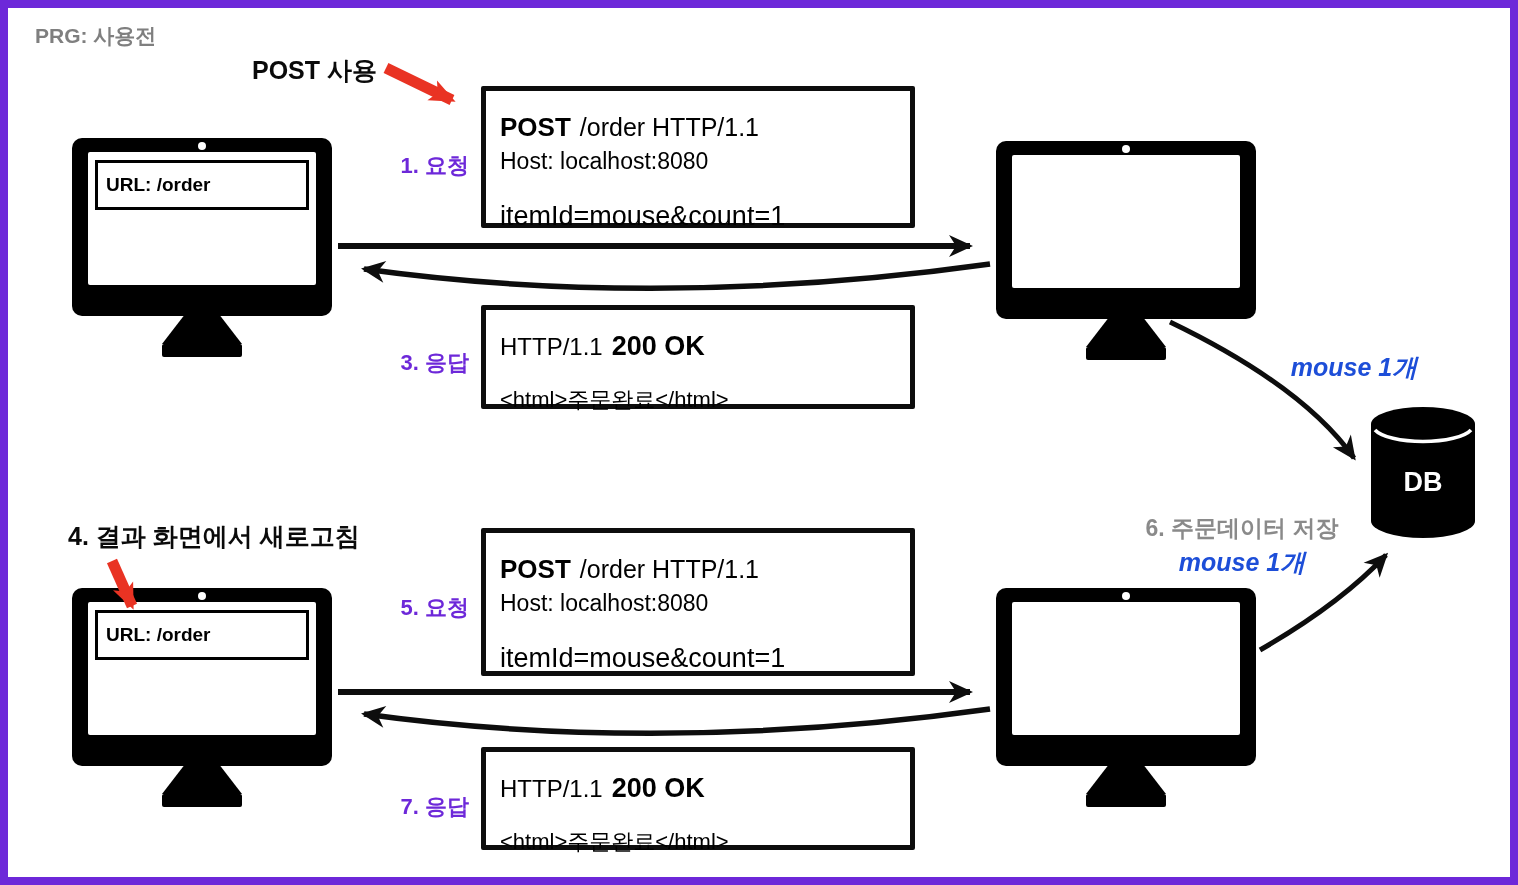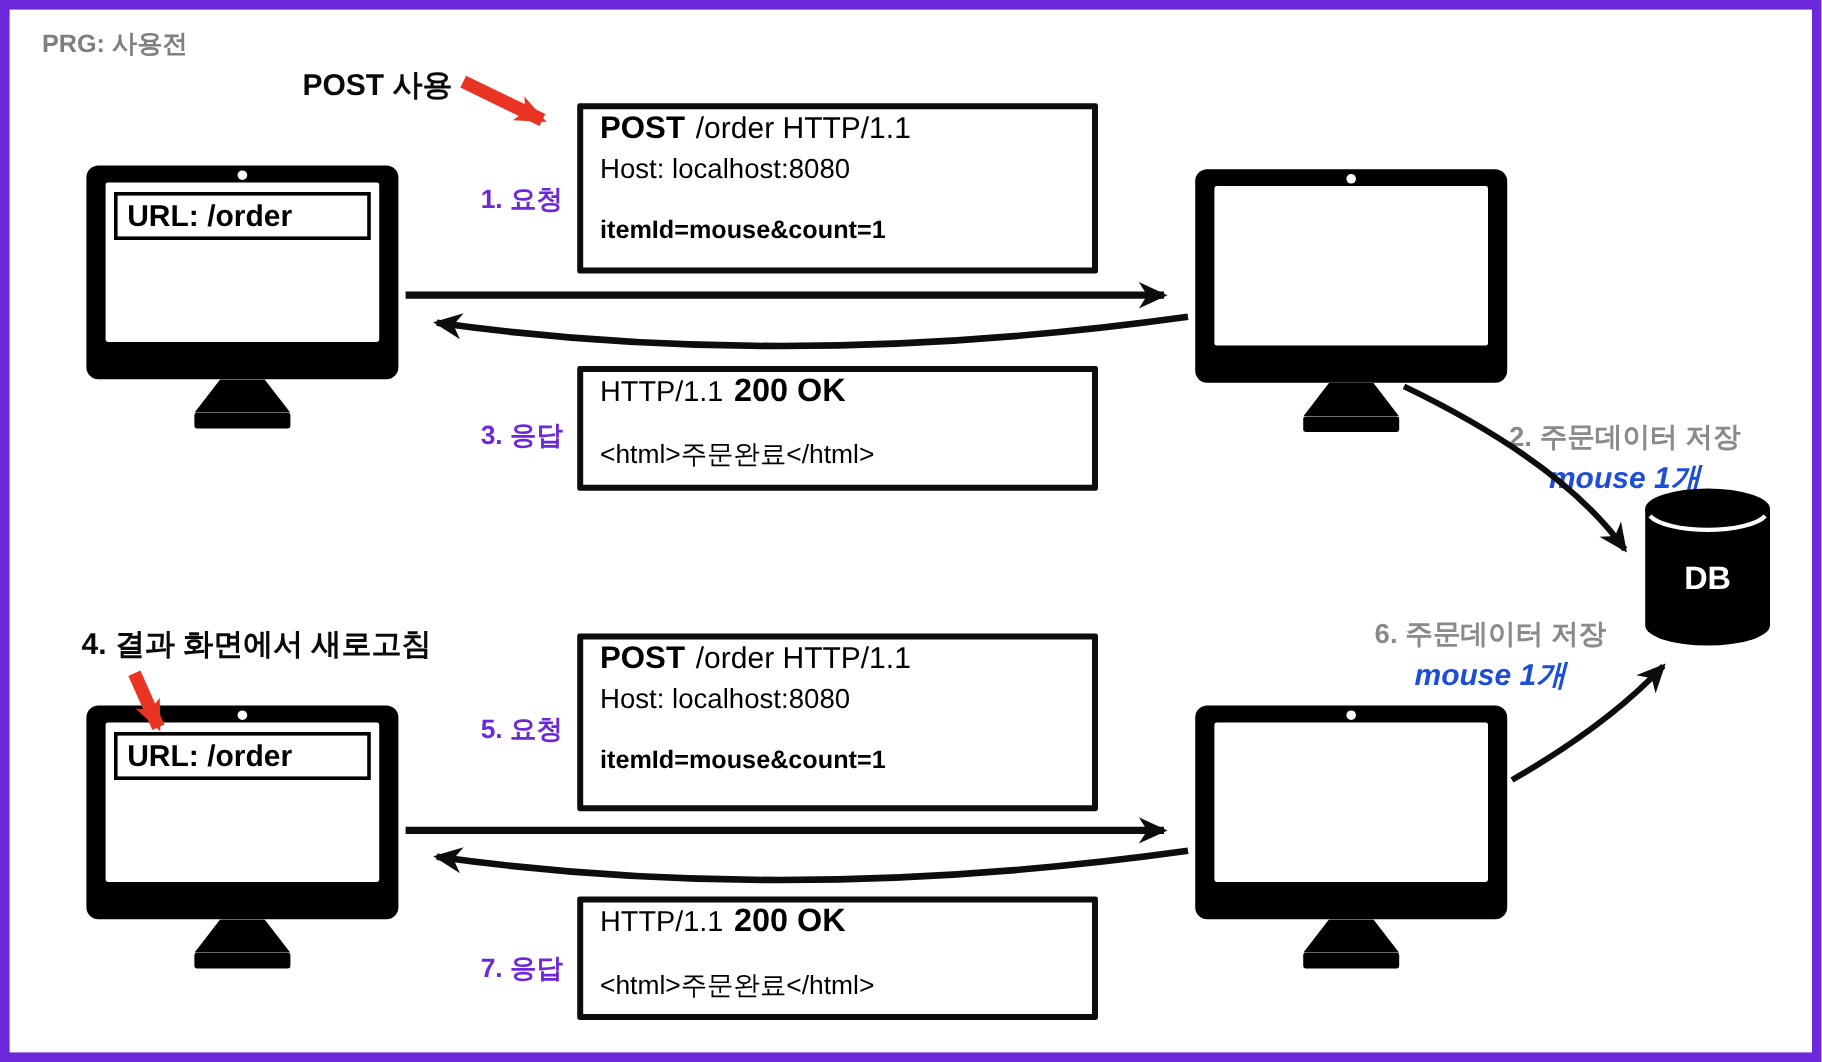--- a/index.html
+++ b/index.html
@@ -16,45 +16,45 @@
   .step-label{ position:absolute; width:78px; text-align:right; font-size:22px; font-weight:bold; color:#6d28d9; }
   .save-label{ position:absolute; text-align:center; }
   .save-label .step{ font-size:23px; font-weight:bold; color:#8a8a8a; }
   .save-label .detail{ font-size:25px; font-weight:bold; color:#1d4ed8; margin-top:2px;font-style:italic; }
   .save-label.top{ left:1240px; top:341px; width:212px; }
   .save-label.bottom{ left:1128px; top:505px; width:212px; }
 
   
   .msg-box{
     position:absolute; width:434px; background:#fff;
-    border:5px solid #0d0d0d; border-radius:2px; padding:0 0 0 14px;
+    border:5px solid #0d0d0d; border-radius:2px; padding:21px 0 0 14px;
   }
   .msg-box .reqline{ font-size:25px; }
   .msg-box .method{ font-weight:bold; font-size:26px; }
   .msg-box .target{ margin-left:9px; }
   .msg-box .host{ font-size:23px; margin-top:5px; }
-  .msg-box .payload{ font-size:21px; font-weight:bold; margin-top:26px; }
+  .msg-box .payload{ font-size:27px; font-weight:normal; margin-top:26px; }
   .msg-box .protocol{ font-size:24px; }
   .msg-box .status{ font-size:27px; font-weight:bold; margin-left:9px; }
   .msg-box .htmlbody{ font-size:22px; margin-top:23px; }
   .req-top{ left:473px; top:78px; height:142px; }
   .res-top{ left:473px; top:297px; height:104px; }
   .req-bottom{ left:473px; top:520px; height:148px; }
   .res-bottom{ left:473px; top:739px; height:103px; }
 
   
   .monitor{ position:absolute; width:260px; }
   .monitor .frame{ position:relative; width:260px; height:178px; background:#000; border-radius:10px; }
   .monitor .camera{ position:absolute; top:4px; left:50%; transform:translateX(-50%);
     width:8px; height:8px; border-radius:50%; background:#fff; }
   .monitor .screen{ position:absolute; left:16px; right:16px; top:14px; bottom:31px;
     background:#fff; border-radius:2px; }
-  .monitor .url-bar{ position:absolute; left:7px; right:7px; top:8px; height:40px;
+  .monitor .url-bar{ position:absolute; left:7px; right:7px; top:8px; height:50px;
     border:3px solid #000; display:flex; align-items:center; padding-left:8px;
-    font-size:25px; font-weight:bold; background:#fff; }
+    font-size:19px; font-weight:bold; background:#fff; }
   .monitor .screen-text{ position:absolute; left:0; right:0; top:76px; text-align:center; font-size:22px; }
   .monitor .stand{ width:80px; height:28px; margin:0 auto; background:#000;
     clip-path:polygon(27% 0, 73% 0, 100% 100%, 0 100%); }
   .monitor .base{ width:80px; height:13px; margin:0 auto; background:#000; border-radius:2px; }
   .m-client-top{ left:64px; top:130px; }
   .m-server-top{ left:988px; top:133px; }
   .m-client-bottom{ left:64px; top:580px; }
   .m-server-bottom{ left:988px; top:580px; }
 
   
@@ -69,21 +69,20 @@
   <div class="page-title">PRG: 사용전</div>
   <div class="annot post">POST 사용</div>
   <div class="annot refresh">4. 결과 화면에서 새로고침</div>
 
   <div class="step-label" style="left:383px;top:143px">1. 요청</div>
   <div class="step-label" style="left:383px;top:340px">3. 응답</div>
   <div class="step-label" style="left:383px;top:585px">5. 요청</div>
   <div class="step-label" style="left:383px;top:784px">7. 응답</div>
 
   <div class="save-label top">
-    <div class="step">2. 주문데이터 저장</div>
     <div class="detail">mouse 1개</div>
   </div>
   <div class="save-label bottom">
     <div class="step">6. 주문데이터 저장</div>
     <div class="detail">mouse 1개</div>
   </div>
 
   <div class="monitor m-client-top">
     <div class="frame">
       <div class="camera"></div>

